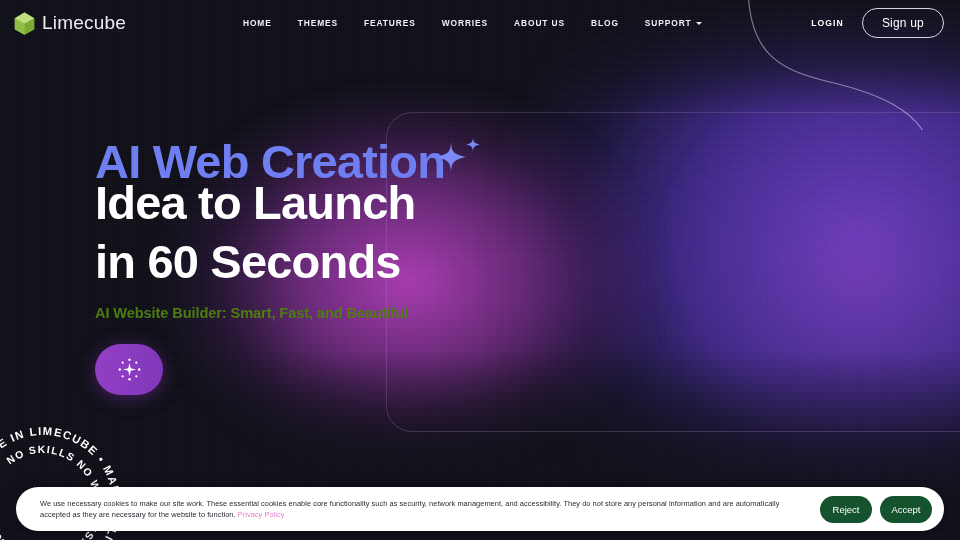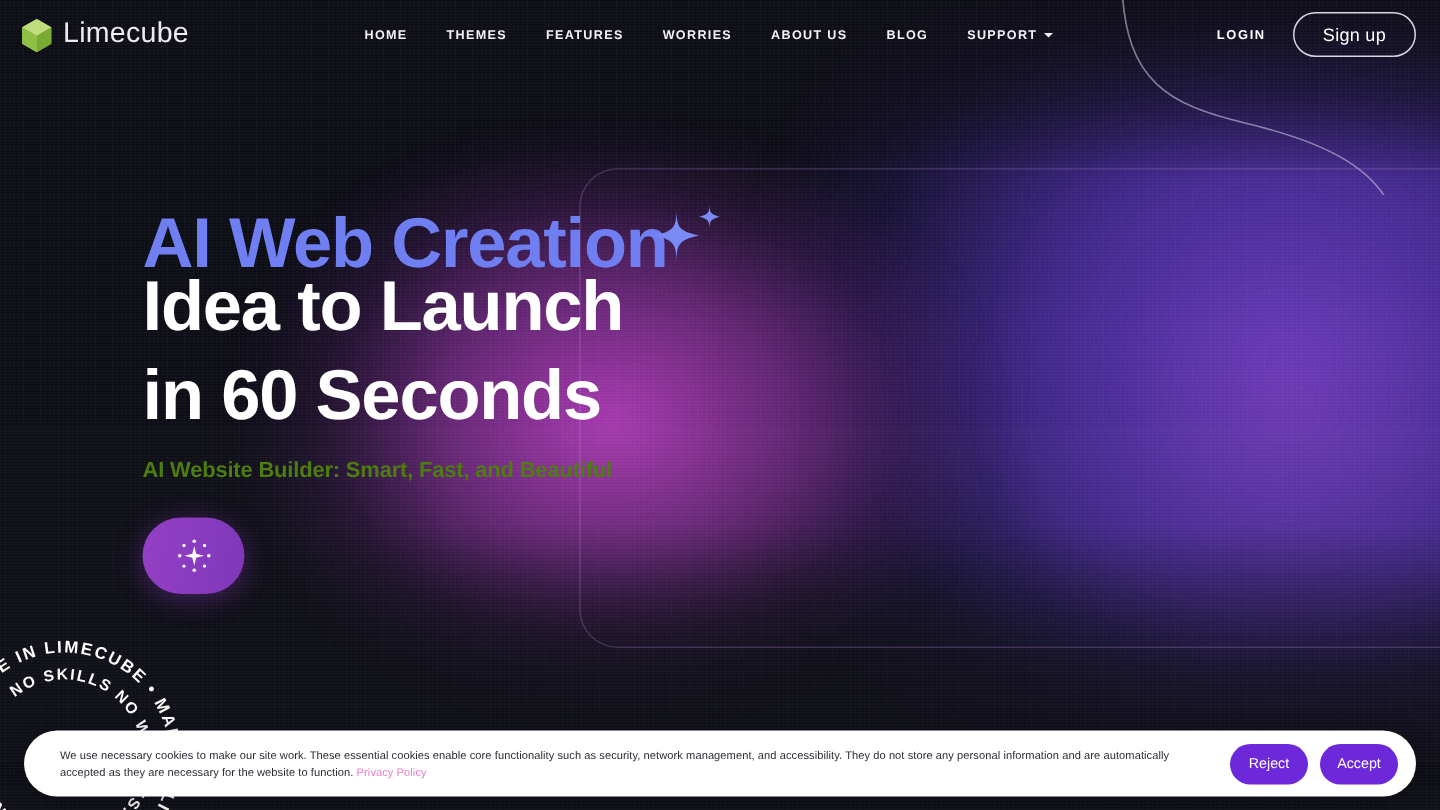--- a/index.html
+++ b/index.html
@@ -250,21 +250,21 @@
     letter-spacing:0.05px;
     padding-right:14px;
   }
   .privacy-link {
     color:#e87ec8;
     cursor:pointer;
     text-align:center;
   }
   .cookie-actions { display:flex; align-items:center; gap:8px; flex:0 0 auto; }
   .cookie-btn {
-    background:#6d28d9;
+    background:#14532d;
     color:#ffffff;
     border:none;
     border-radius:14px;
     font-size:9.5px;
     padding:8px 0;
     width:52px;
     text-align:center;
     cursor:pointer;
     font-family:"Liberation Sans", sans-serif;
   }

